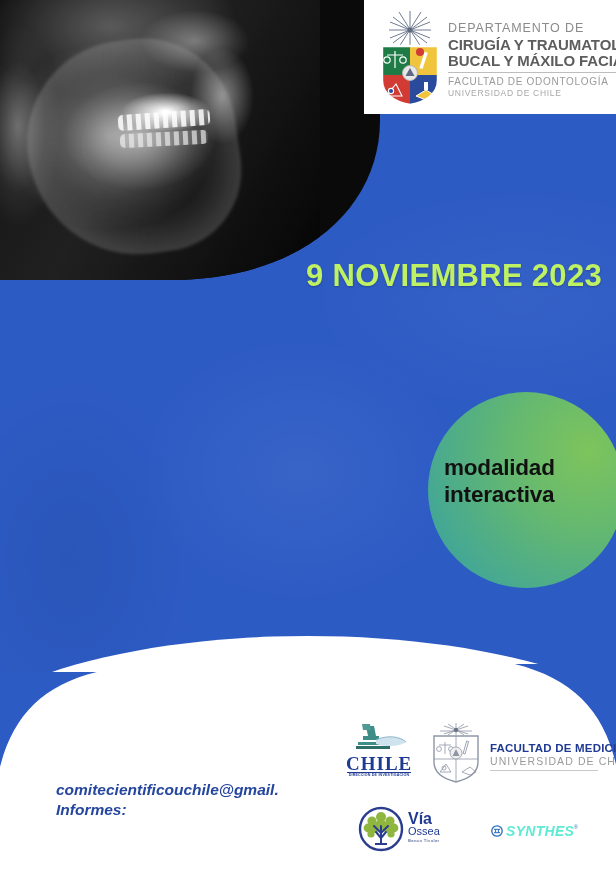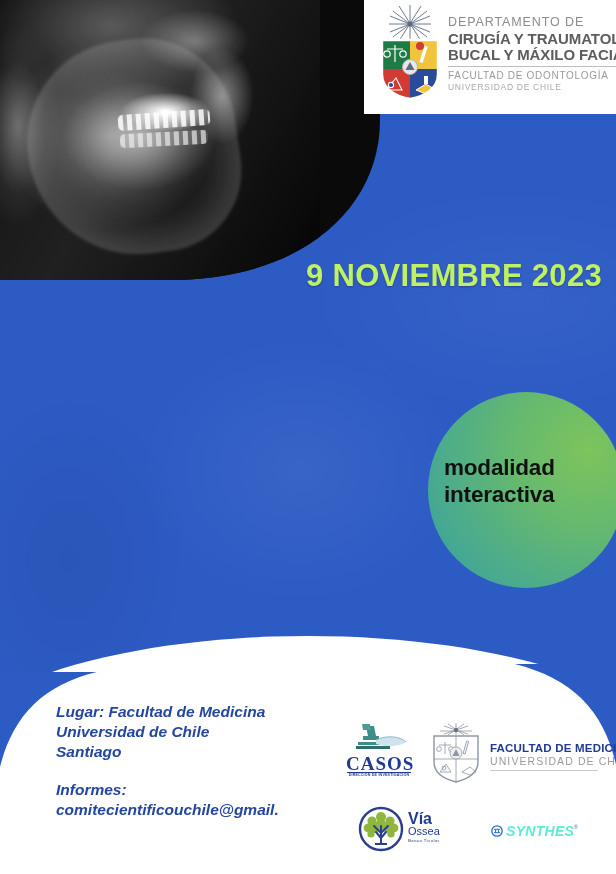--- a/index.html
+++ b/index.html
@@ -58,21 +58,21 @@
     box-shadow: inset 0 0 42px 14px rgba(200,200,200,.28);
     transform:rotate(-8deg);
     filter:blur(1.4px);
   }
 
   
   .hdr-box{
     position:absolute;right:0;top:0;width:252px;height:114px;
     background:#ffffff;
     display:flex;align-items:flex-start;
-    padding:2px 0 0 8px;box-sizing:border-box;
+    padding:8px 0 0 8px;box-sizing:border-box;
   }
   .uchile-crest{position:relative;width:76px;height:104px;flex:0 0 76px;}
   .crest-star{position:absolute;left:50%;top:1px;transform:translateX(-50%);width:46px;height:40px;}
   .crest-shield{position:absolute;left:8px;top:36px;width:60px;height:62px;}
   .hdr-txt{padding-top:14px;line-height:1.0;}
   .hdr-l1{font-size:12.5px;letter-spacing:.9px;color:#8b8b8b;font-weight:400;}
   .hdr-l2{font-size:15px;letter-spacing:-.1px;color:#5d5d5d;font-weight:700;margin-top:2px;white-space:nowrap;}
   .hdr-l3{font-size:15px;letter-spacing:-.1px;color:#5d5d5d;font-weight:700;margin-top:1px;white-space:nowrap;}
   .hdr-rule{height:1px;background:#bdbdbd;margin:4px 6px 4px 0;}
   .hdr-l4{font-size:10px;letter-spacing:.7px;color:#9a9a9a;}
@@ -274,41 +274,36 @@
     <div>modalidad</div>
     <div>interactiva</div>
   </div>
 
 
   <div class="white-fill"></div>
   <div class="white-bottom"></div>
   <div class="wedge-l"></div>
   <div class="wedge-r"></div>
 
-  <div class="venue">
-    <div> Lugar: Facultad de Medicina</div>
-    <div>Universidad de Chile</div>
-    <div>Santiago</div>
-  </div>
   <div class="informes">
+    <div>comitecientificouchile@gmail.</div>
     <div>Informes:</div>
-    <div>comitecientificouchile@gmail.</div>
   </div>
 
   <div class="difo">
     <svg class="difo-scope" viewBox="0 0 58 33">
       <path d="M16,4 L24,4 L26,14 L18,14 Z" fill="#3e8d86"></path>
       <path d="M13,14 L29,14 L29,18 L13,18 Z" fill="#3e8d86"></path>
       <path d="M12,2 L20,2 L21,8 L13,8 Z" fill="#4f9a92"></path>
       <path d="M8,20 L34,20 L34,23 L8,23 Z" fill="#3e8d86"></path>
       <path d="M6,24 L40,24 L40,27 L6,27 Z" fill="#2f6f6a"></path>
       <path d="M26,18 C36,13 50,14 56,20 C50,25 34,25 26,22 Z" fill="#cfe3ee"></path>
       <path d="M26,18 C36,13 50,14 56,20" fill="none" stroke="#8fb7cd" stroke-width="1"></path>
     </svg>
-    <div class="difo-word">CASOS</div>
+    <div class="difo-word">CHILE</div>
     <div class="difo-rule"></div>
     <div class="difo-sub">DIRECCIÓN DE INVESTIGACIÓN</div>
   </div>
 
   <div class="fmed">
     <svg class="fmed-crest" viewBox="0 0 56 62">
       <g stroke="#8e96a6" stroke-width=".8" fill="none">
         <line x1="28" y1="1" x2="28" y2="13"></line>
           <line x1="16" y1="4" x2="40" y2="12"></line>
         <line x1="40" y1="4" x2="16" y2="12"></line>

